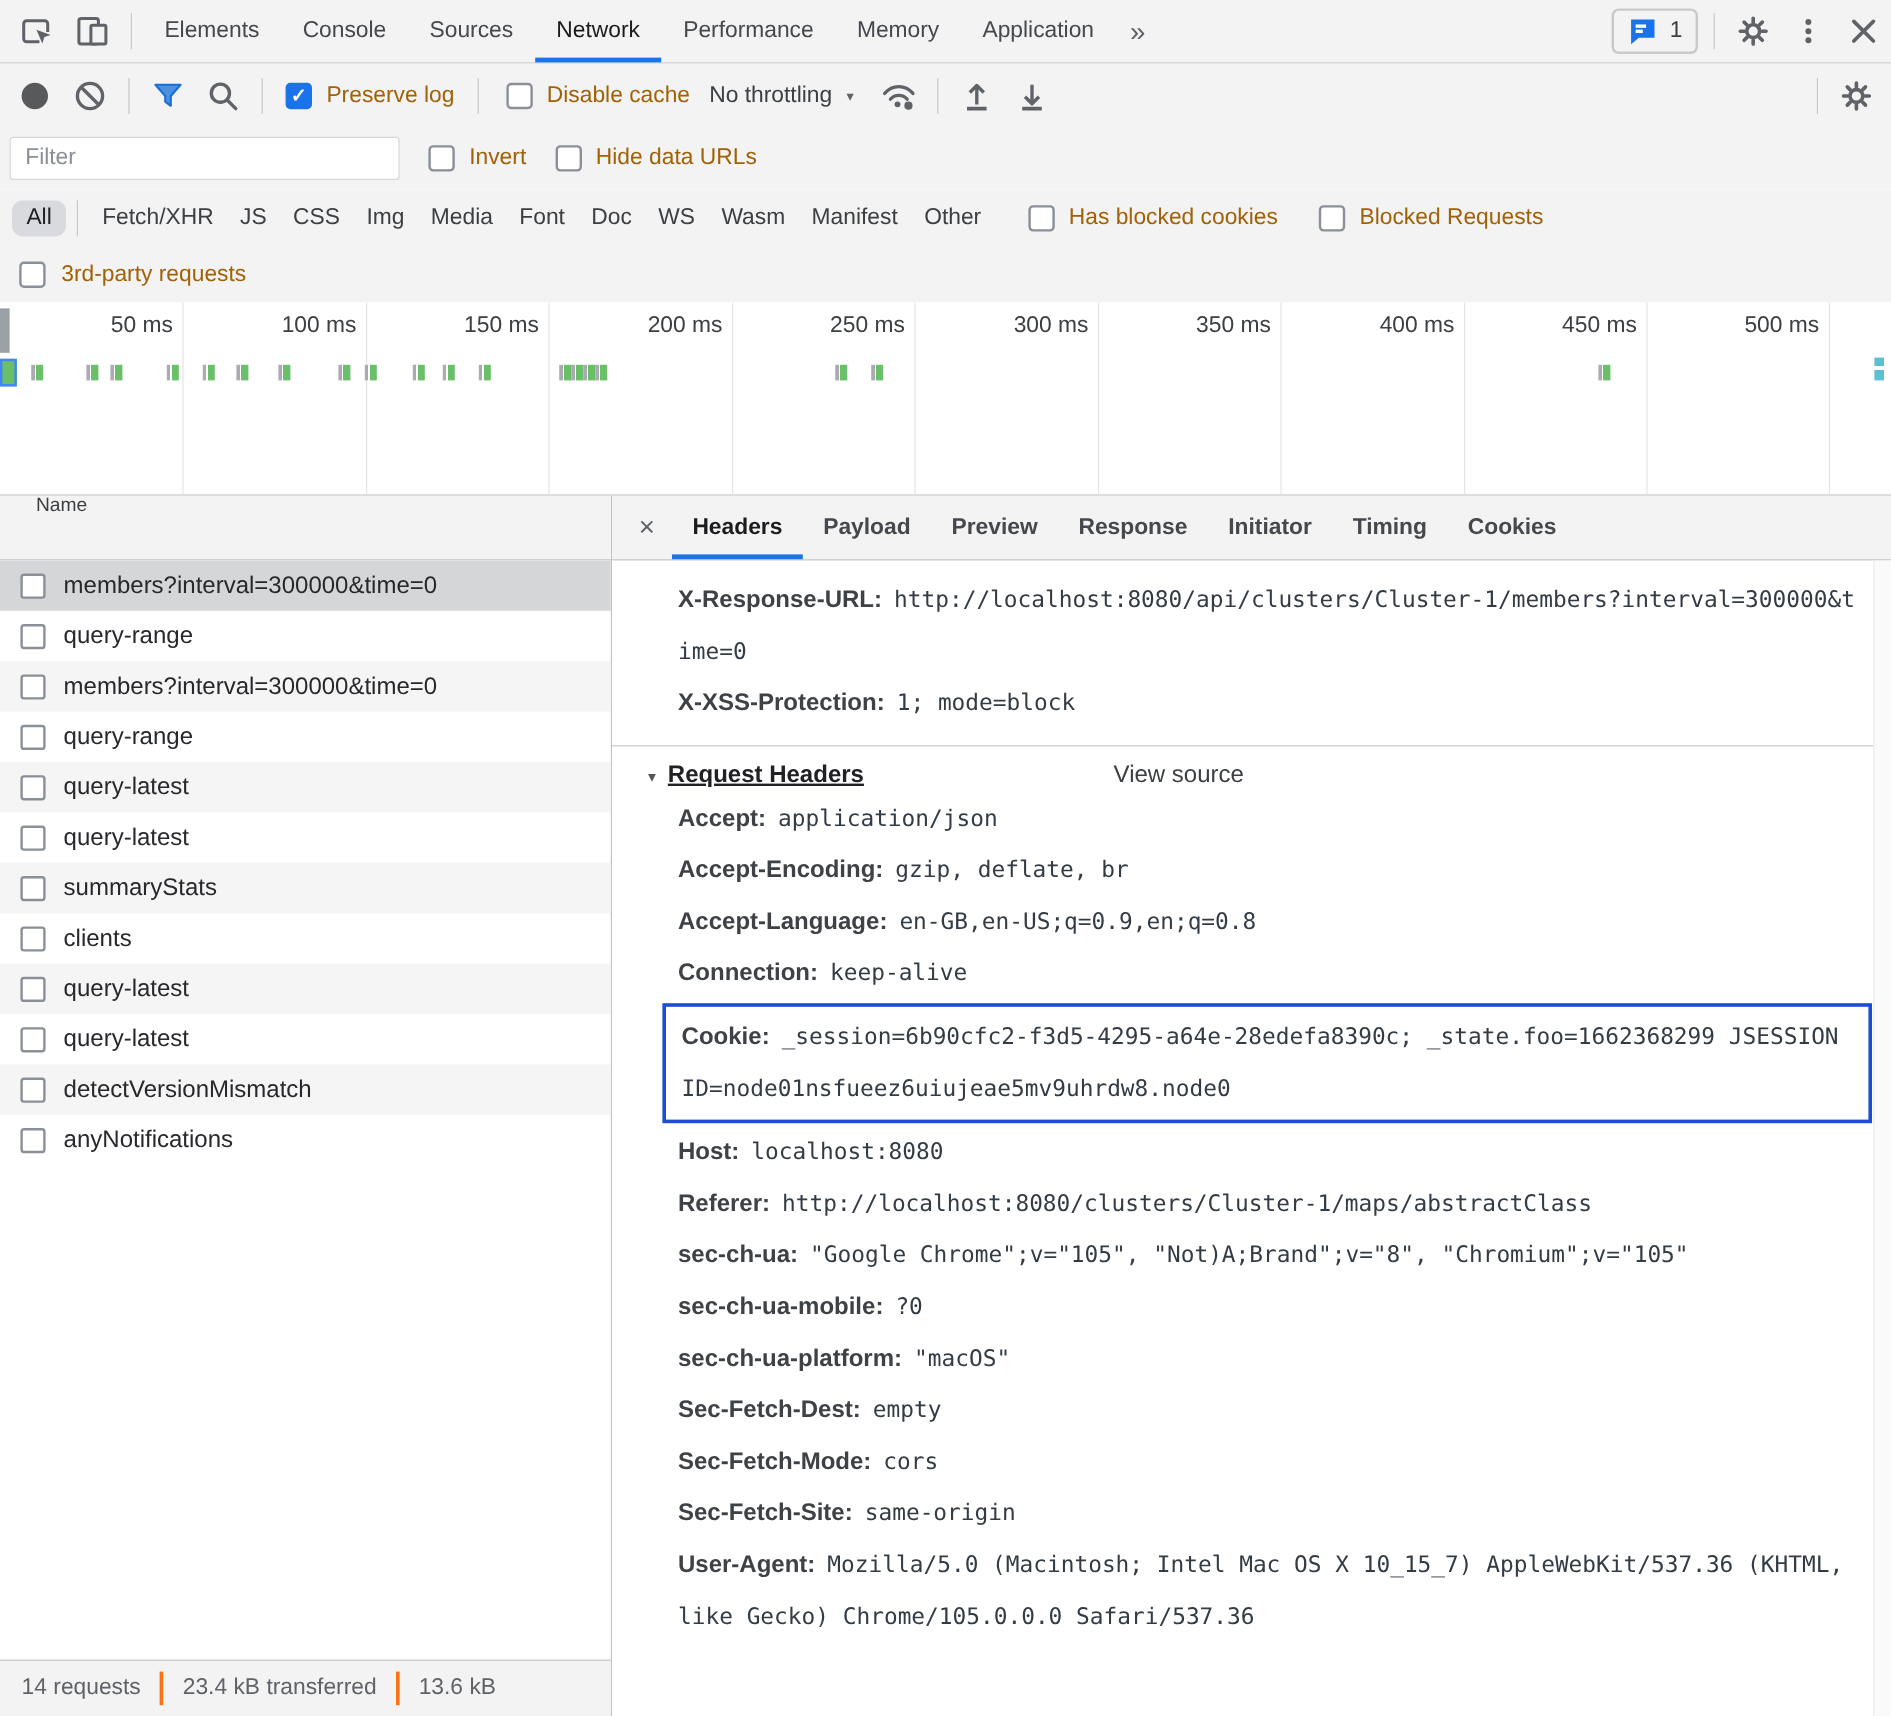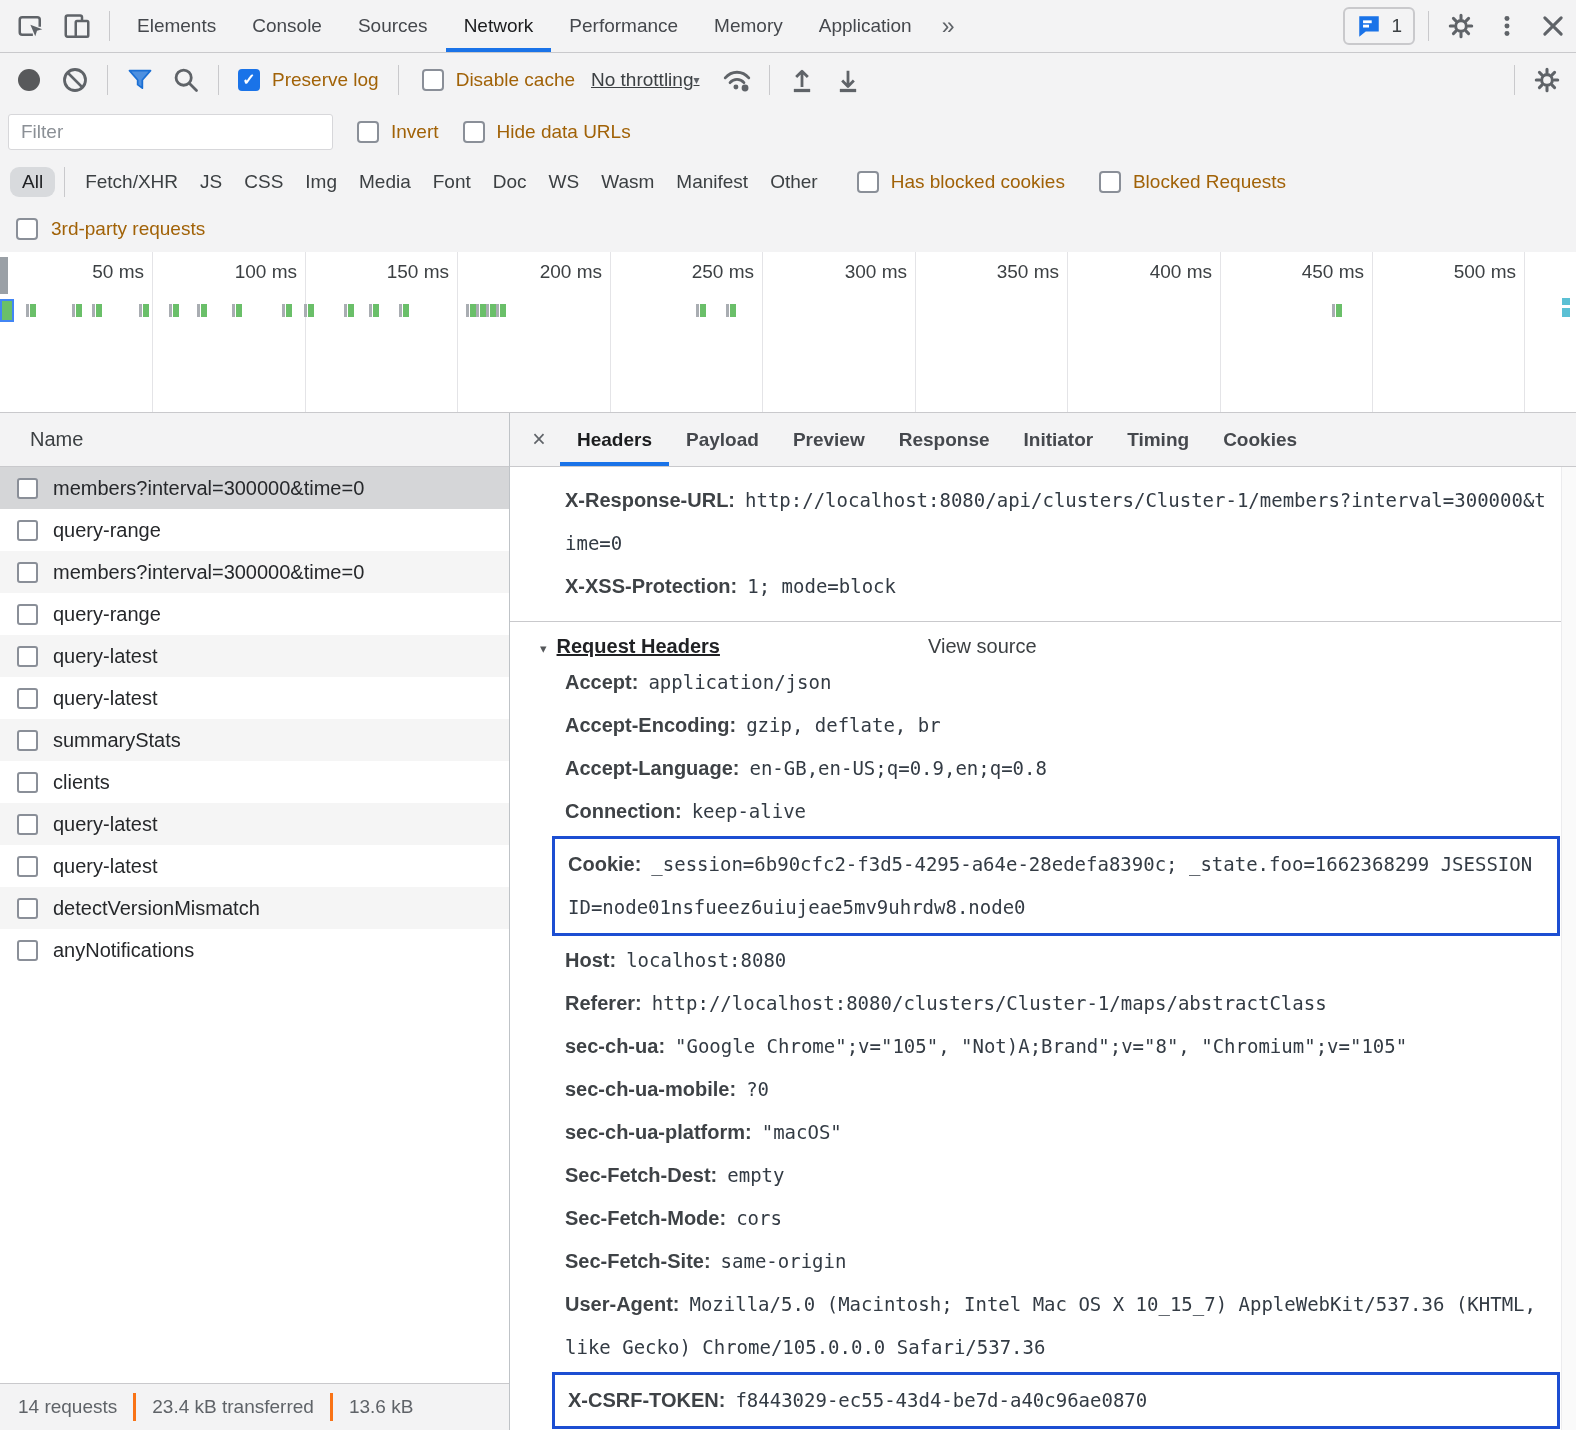--- a/index.html
+++ b/index.html
@@ -17,21 +17,21 @@
   .more-tabs { padding:0 12px; color:#5f6368; font-size:23px; }
   .spacer { flex:1; }
   .issues-badge { display:flex; align-items:center; gap:9px; border:2px solid #c9c9cc; border-radius:6px; height:38px; padding:0 11px; margin-right:4px; color:#3c4043; }
 
   
   .net-toolbar { height:53px; flex:none; display:flex; align-items:center; background:#f3f3f4; padding:0 6px; }
   .tool-label { color:#a16207; white-space:nowrap; }
   .cb { width:22px; height:22px; border:2px solid #8a8f98; border-radius:4px; background:#fff; flex:none; }
   .cb.checked { background:#1a73e8; border-color:#1a73e8; color:#fff; display:flex; align-items:center; justify-content:center; font-size:16px; font-weight:bold; }
   .cb-group { display:flex; align-items:center; gap:12px; white-space:nowrap; }
-  .throttle { display:flex; align-items:center; margin:0 14px 0 10px; color:#3c4043;text-decoration:underline; }
+  .throttle { display:flex; align-items:center; gap:12px; margin:0 14px 0 10px; color:#3c4043; }
   .caret { font-size:12px; color:#5f6368; }
 
   
   .filter-row { height:52px; flex:none; display:flex; align-items:center; background:#f3f3f4; padding-left:8px; }
   .filter-input { width:325px; height:36px; border:1px solid #d7d7da; border-radius:3px; background:#fff; font-size:19px; padding:0 12px; font-family:inherit; color:#333; }
   .filter-input::placeholder { color:#8b9096; }
   .filter-row .cb-group { margin-left:24px; }
 
   
   .types-row { height:47px; flex:none; display:flex; align-items:center; background:#f3f3f4; padding-left:10px; color:#3c4043; }
@@ -49,21 +49,21 @@
   .tick-label { position:absolute; top:9px; font-size:19px; color:#3c4043; transform:translateX(calc(-100% - 8px)); white-space:nowrap; }
   .mark { position:absolute; }
   .mark.dot { width:10px; height:13px; background:linear-gradient(90deg,#a9adb2 0 3px,#fff 3px 4px,#6abf69 4px 10px); }
   .mark.tall { width:8px; height:37px; background:#9aa0a6; }
   .mark.sel { width:14px; height:23px; background:#6abf69; border:2px solid #4285f4; }
   .mark.teal { width:8px; height:19px; background:linear-gradient(180deg,#5bc0d4 0 7px,#fff 7px 10px,#5bc0d4 10px 19px); }
 
   
   .split { flex:1; display:flex; min-height:0; }
   .left-panel { width:510px; flex:none; border-right:1px solid #bfc3c7; display:flex; flex-direction:column; background:#fff; }
-  .name-header { height:54px; flex:none; background:#f3f3f4; border-bottom:1px solid #c9c9cc; display:flex; align-items:center; padding-left:30px; font-size:20px; color:#3c4043; }
+  .name-header { height:54px; flex:none; background:#f3f3f4; border-bottom:1px solid #c9c9cc; display:flex; padding-left:30px; font-size:16px; color:#3c4043; }
   .req-list { flex:1; min-height:0; overflow:hidden; }
   .req-row { height:42px; display:flex; align-items:center; padding-left:17px; gap:15px; font-size:20px; color:#26282b; white-space:nowrap; }
   .req-row:nth-of-type(odd) { background:#f5f5f5; }
   .req-row.selected { background:#d5d6d8; }
   .req-row .cb { width:21px; height:21px; border-radius:3px; }
   .left-footer { height:47px; flex:none; background:#f3f3f4; border-top:1px solid #c9c9cc; display:flex; align-items:center; font-size:19px; color:#5f6368; padding-left:2px; overflow:hidden; }
   .status-item { padding:0 16px; height:28px; display:flex; align-items:center; white-space:nowrap; }
   .status-item + .status-item { border-left:3px solid #f97316; }
 
   .right-panel { flex:1; display:flex; flex-direction:column; min-width:0; background:#fff; }
@@ -564,22 +564,19 @@
             </div>
 
             <div class="hline">
               <span class="hname">Sec-Fetch-Site</span><span class="hval">same-origin</span>
             </div>
 
             <div class="hline">
               <span class="hname">User-Agent</span><span class="hval">Mozilla/5.0 (Macintosh; Intel Mac OS X 10_15_7) AppleWebKit/537.36 (KHTML, like Gecko) Chrome/105.0.0.0 Safari/537.36</span>
             </div>
 
-            <div class="hline highlighted">
-              <span class="hname">X-CSRF-TOKEN</span><span class="hval">f8443029-ec55-43d4-be7d-a40c96ae0870</span>
-            </div>
           </div>
 
         <div class="scroll-track"></div>
       </div>
     </div>
   </div>
 </div>
 
 </body></html>

